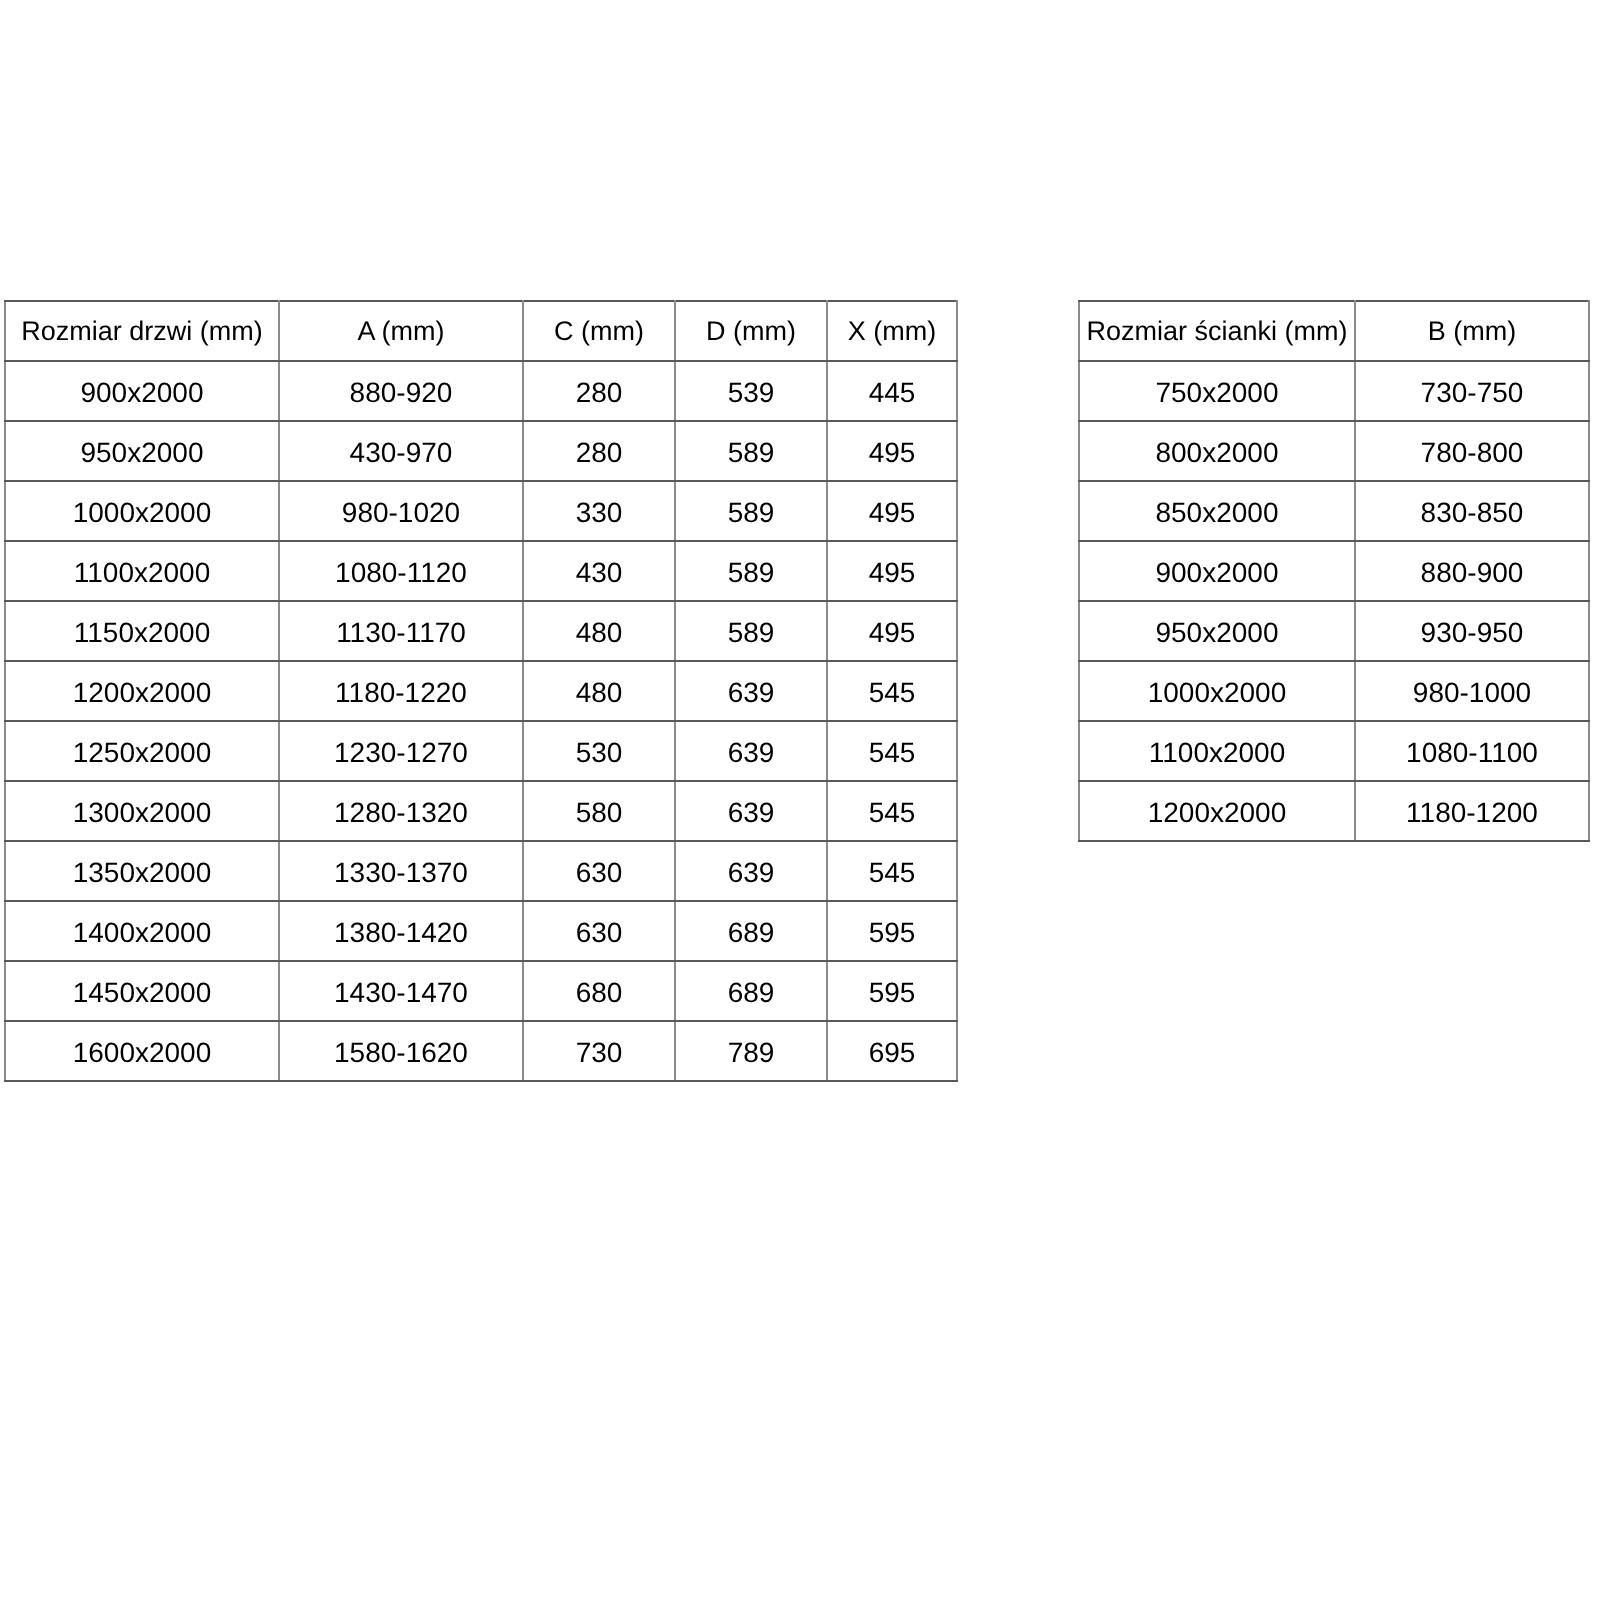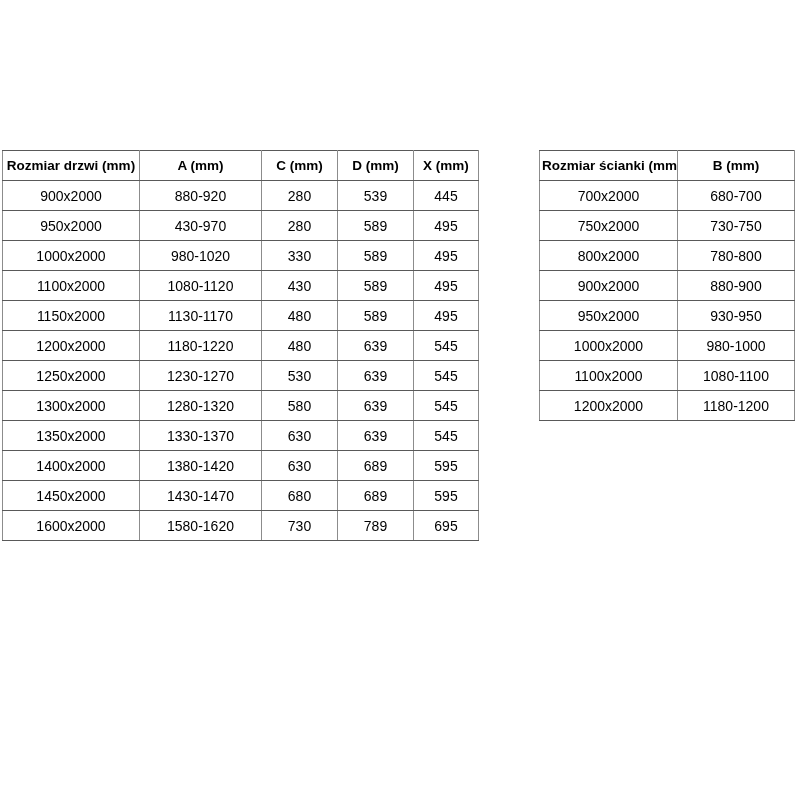--- a/index.html
+++ b/index.html
@@ -30,21 +30,21 @@
     border-right: 1px solid #8c8c8c;
     height: 30px;
     text-align: center;
     vertical-align: middle;
     font-size: 14px;
     line-height: 1;
     padding: 0 2px;
     white-space: nowrap;
     overflow: hidden;
   }
-  table.spec th { font-weight: bold; font-size: 13.5px; }
+  table.spec th { font-weight: normal; font-size: 13.5px; }
 </style>
 </head>
 <body>
 
 <div class="page">
 
   <table class="spec" id="left-table">
     <colgroup>
       <col style="width:137px">
         <col style="width:122px">
@@ -155,32 +155,32 @@
         <col style="width:117px">
     </colgroup>
     <thead>
       <tr>
         <th>Rozmiar ścianki (mm)</th>
         <th>B (mm)</th>
       </tr>
     </thead>
     <tbody>
         <tr>
-          <td>700x2000</td>
-          <td>680-700</td>
-        </tr>
-        <tr>
           <td>750x2000</td>
           <td>730-750</td>
         </tr>
         <tr>
           <td>800x2000</td>
           <td>780-800</td>
         </tr>
         <tr>
+          <td>850x2000</td>
+          <td>830-850</td>
+        </tr>
+        <tr>
           <td>900x2000</td>
           <td>880-900</td>
         </tr>
         <tr>
           <td>950x2000</td>
           <td>930-950</td>
         </tr>
         <tr>
           <td>1000x2000</td>
           <td>980-1000</td>

